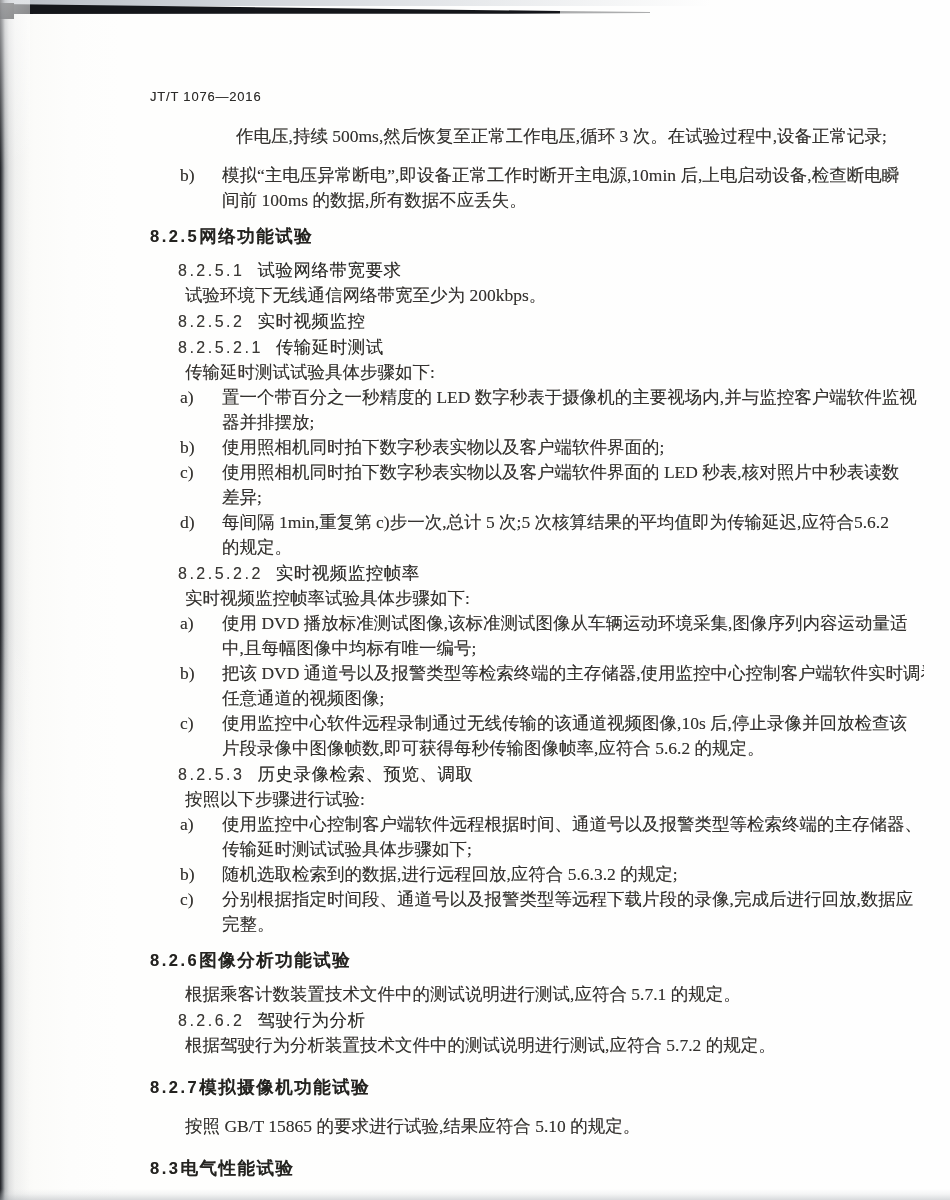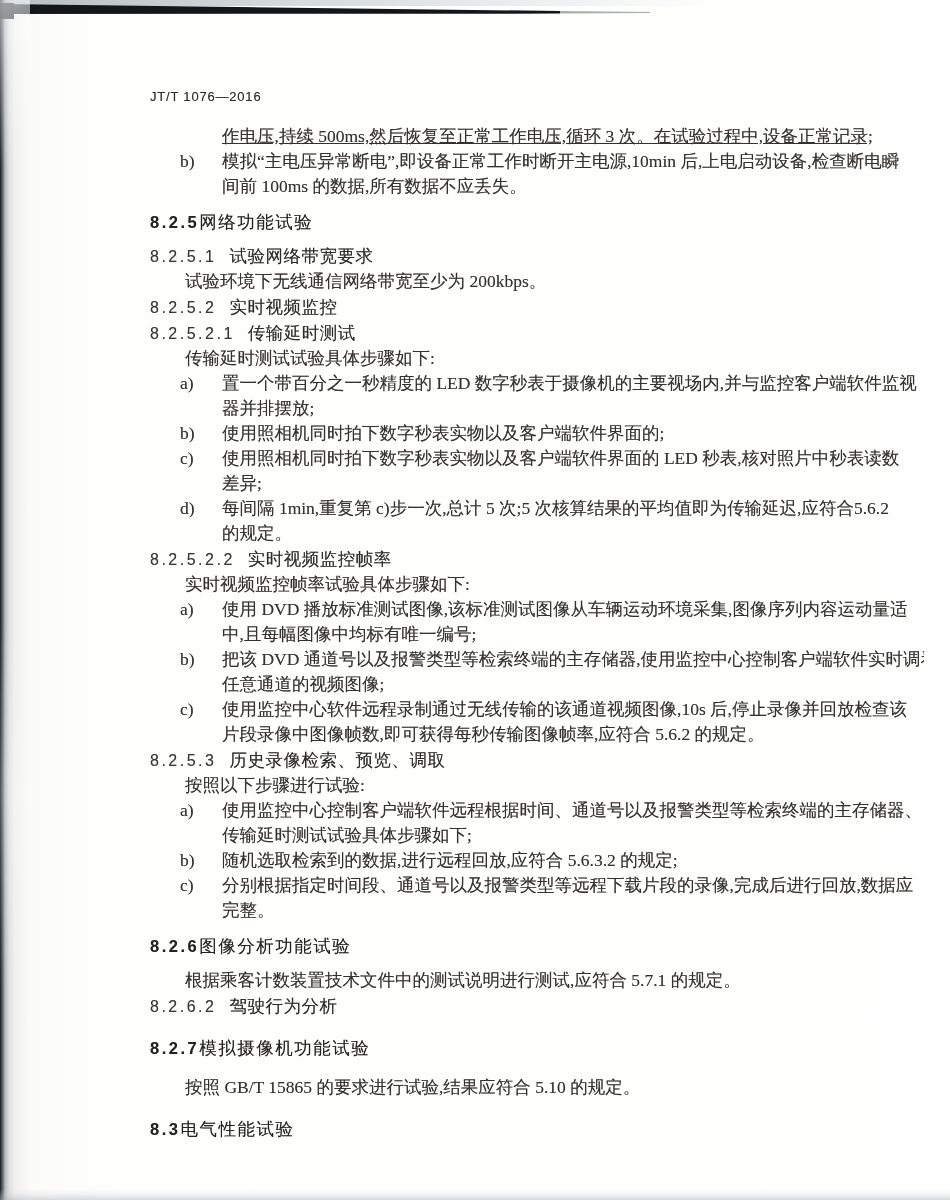--- a/index.html
+++ b/index.html
@@ -41,38 +41,38 @@
     font-size:17.5px; line-height:25px;
     text-shadow:0 0 .5px rgba(60,58,54,.45);
   }
   .doc-header {
     font-family:"Liberation Sans","DejaVu Sans",sans-serif;
     font-size:13px; letter-spacing:.8px; color:#2c2b29; margin:0 0 15px 0;
   }
   .blocks { position:relative; }
   .para { white-space:pre; text-indent:35px; margin:0; overflow:hidden; }
   .para.spaced { margin-top:5px; margin-bottom:5px; }
-  .cont { white-space:pre; padding-left:72px; margin:0; overflow:hidden;text-decoration:underline; }
+  .cont { white-space:pre; padding-left:72px; margin:14px; overflow:hidden; }
   .li { position:relative; padding-left:72px; margin:0; }
   .li-marker { position:absolute; left:30px; top:0; font-family:"Liberation Serif","DejaVu Serif",serif; }
   .li-text { white-space:pre; display:block; overflow:hidden; }
   .h3 { margin:11px 0 9px 0; color:#242320; }
   .h3.spaced { margin:17px 0 14px 0; }
   .h3 .clause-num {
     font-family:"Liberation Sans","DejaVu Sans",sans-serif;
     font-weight:bold; font-size:16.5px; letter-spacing:2.5px; margin-right:0; color:#242320;
   }
   .h3 .clause-title {
     font-family:"Liberation Sans","DejaVu Sans",sans-serif;
-    font-weight:normal; font-size:17.5px; letter-spacing:1.5px;
+    font-weight:bold; font-size:17.5px; letter-spacing:1.5px;
   }
   .h4 { margin:1px 0 0 0; color:#2c2b28; }
   .h4 .clause-num {
     font-family:"Liberation Sans","DejaVu Sans",sans-serif;
-    font-size:16px; letter-spacing:2.5px; margin-right:13px; color:#3a3835;
+    font-size:16px; letter-spacing:2.5px; margin-right:13px; color:#3a3835;margin-left:28px;
   }
   .h4 .clause-title { letter-spacing:.5px; }
 </style>
 </head>
 <body>
 
 <div class="scan-page">
 
   <div class="top-band"></div>
   <svg class="top-line-svg" width="950" height="26">
@@ -147,20 +147,21 @@
           <span class="li-text">随机选取检索到的数据,进行远程回放,应符合 5.6.3.2 的规定;</span>
         </div>
         <div class="li">
           <span class="li-marker">c)</span>
           <span class="li-text">分别根据指定时间段、通道号以及报警类型等远程下载片段的录像,完成后进行回放,数据应
 完整。</span>
         </div>
         <div class="h3"><span class="clause-num">8.2.6</span><span class="clause-title">图像分析功能试验</span></div>
         <div class="para">根据乘客计数装置技术文件中的测试说明进行测试,应符合 5.7.1 的规定。</div>
         <div class="h4"><span class="clause-num">8.2.6.2</span><span class="clause-title">驾驶行为分析</span></div>
+        <div class="para">根据驾驶行为分析装置技术文件中的测试说明进行测试,应符合 5.7.2 的规定。</div>
         <div class="h3 spaced"><span class="clause-num">8.2.7</span><span class="clause-title">模拟摄像机功能试验</span></div>
         <div class="para spaced">按照 GB/T 15865 的要求进行试验,结果应符合 5.10 的规定。</div>
         <div class="h3 spaced"><span class="clause-num">8.3</span><span class="clause-title">电气性能试验</span></div>
       </div>
 
   </div>
 
 </div>
 
 </body></html>

